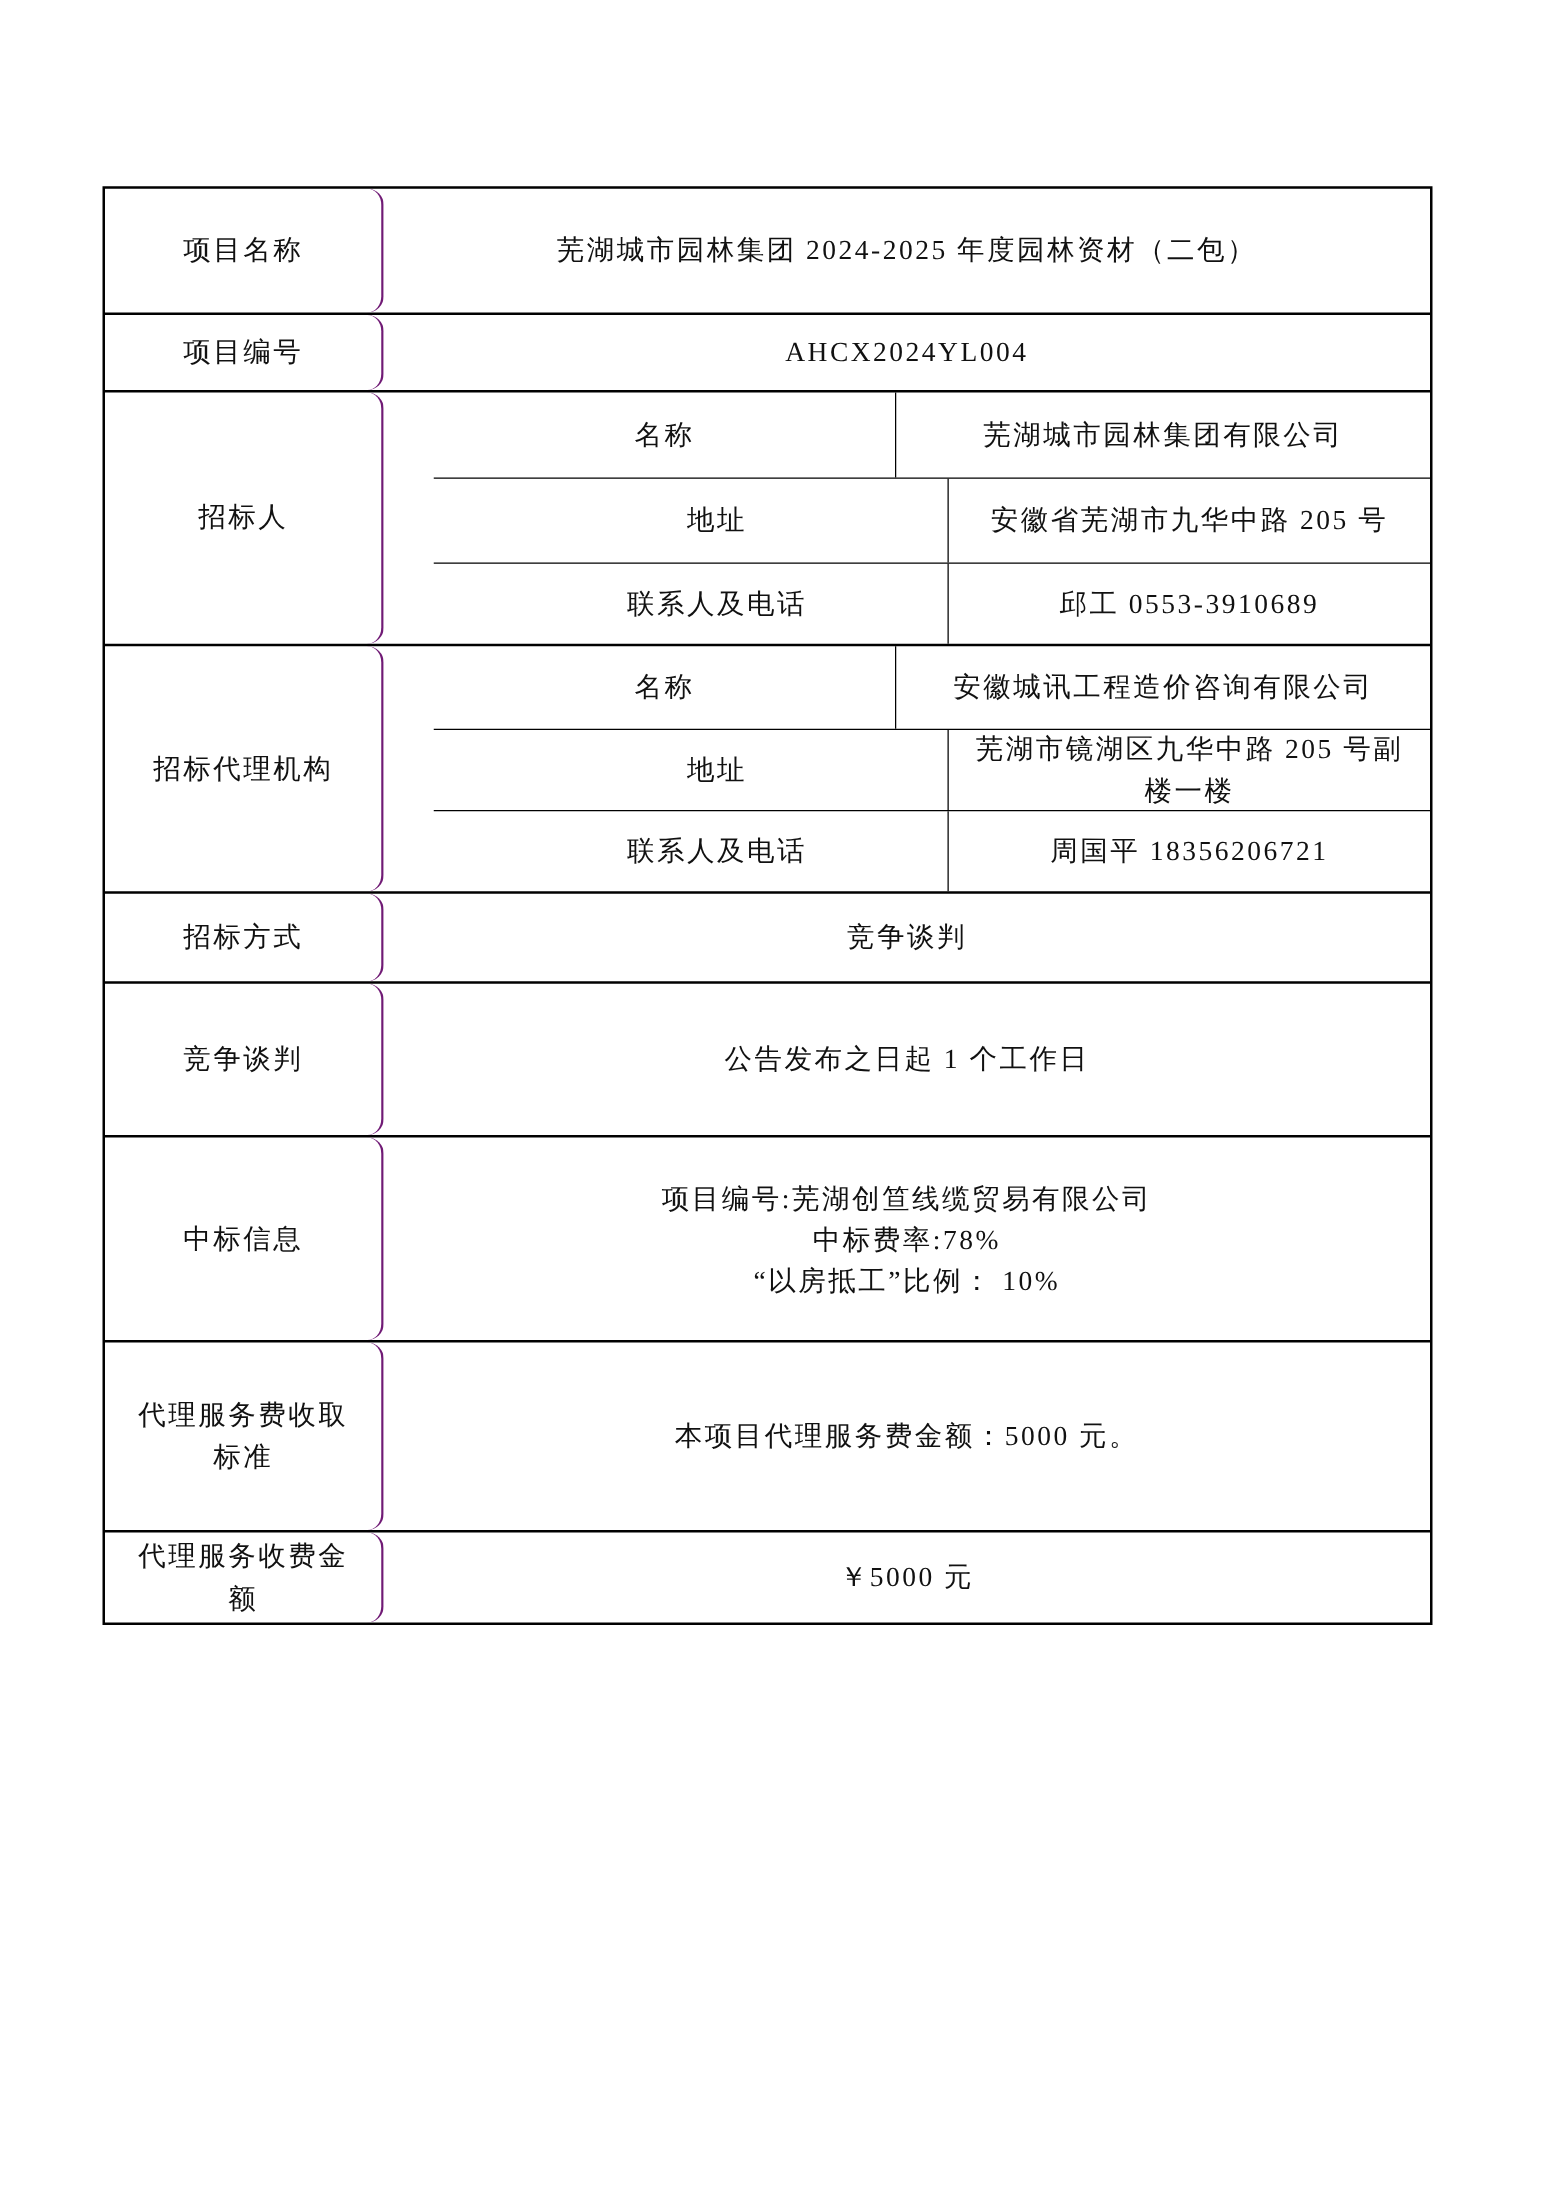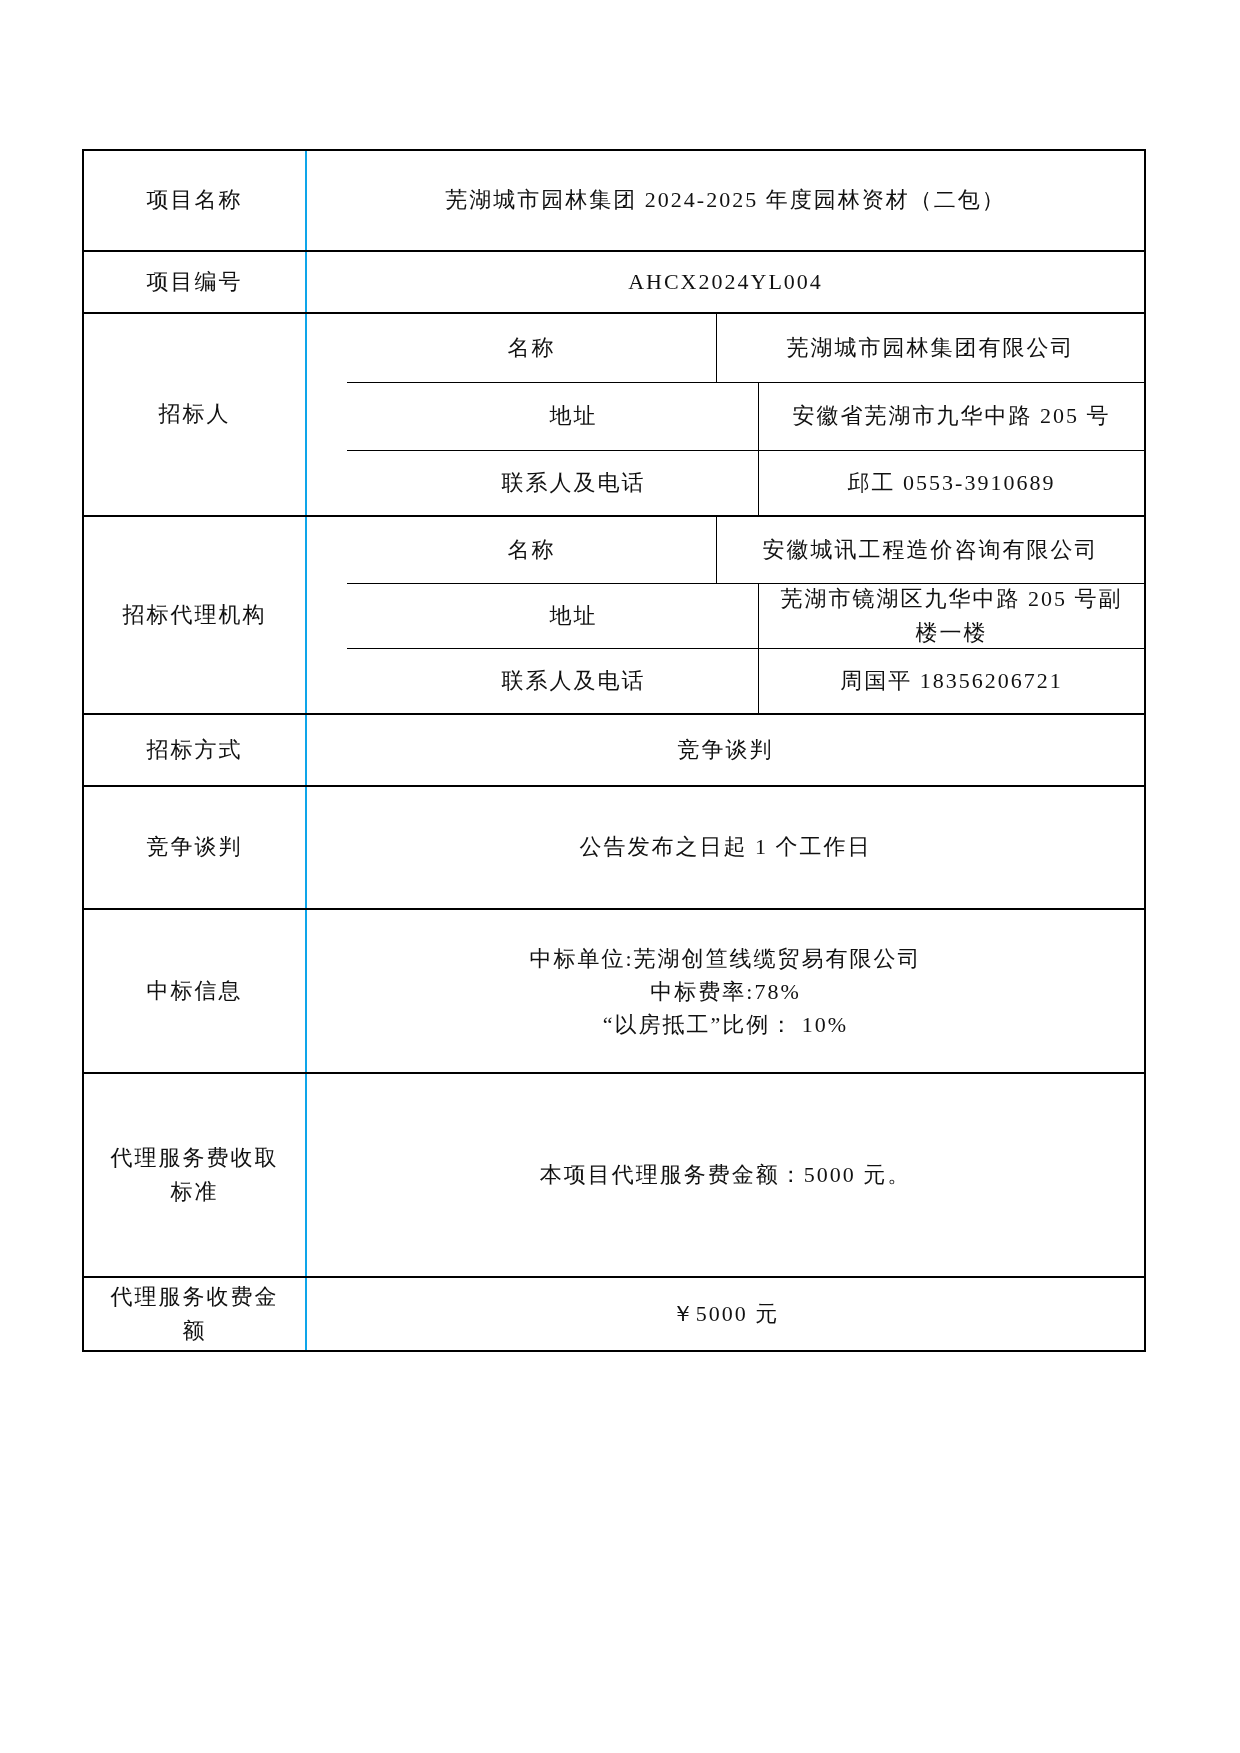--- a/index.html
+++ b/index.html
@@ -39,22 +39,23 @@
     justify-content: center;
     text-align: center;
     box-sizing: border-box;
     font-size: 22px;
     letter-spacing: 2px;
     line-height: 1.55;
   }
   .label {
     width: 223px;
     flex: 0 0 223px;
-    border-right: 2px solid #0ea5e9;
+    border-right: 2px solid #701a75;
     padding: 0 18px;
+    border-radius: 13px;
   }
   .value {
     flex: 1 1 auto;
     padding: 0 10px;
   }
   .subrows {
     flex: 1 1 auto;
     display: flex;
     flex-direction: column;
     margin-left: 40px;
@@ -188,27 +189,27 @@
       <div class="cell value">
         <span>公告发布之日起 1 个工作日</span>
       </div>
     </div>
 
     <div class="t-row" style="height:164px">
       <div class="cell label">
         <span>中标信息</span>
       </div>
       <div class="cell value multiline">
-        <div class="mline">中标单位:芜湖创笪线缆贸易有限公司</div>
+        <div class="mline">项目编号:芜湖创笪线缆贸易有限公司</div>
         <div class="mline">中标费率:78%</div>
         <div class="mline">“以房抵工”比例： 10%</div>
       </div>
     </div>
 
-    <div class="t-row" style="height:204px">
+    <div class="t-row" style="height:152px">
       <div class="cell label">
         <span>代理服务费收取标准</span>
       </div>
       <div class="cell value">
         <span>本项目代理服务费金额：5000 元。</span>
       </div>
     </div>
 
     <div class="t-row" style="height:74px">
       <div class="cell label">

